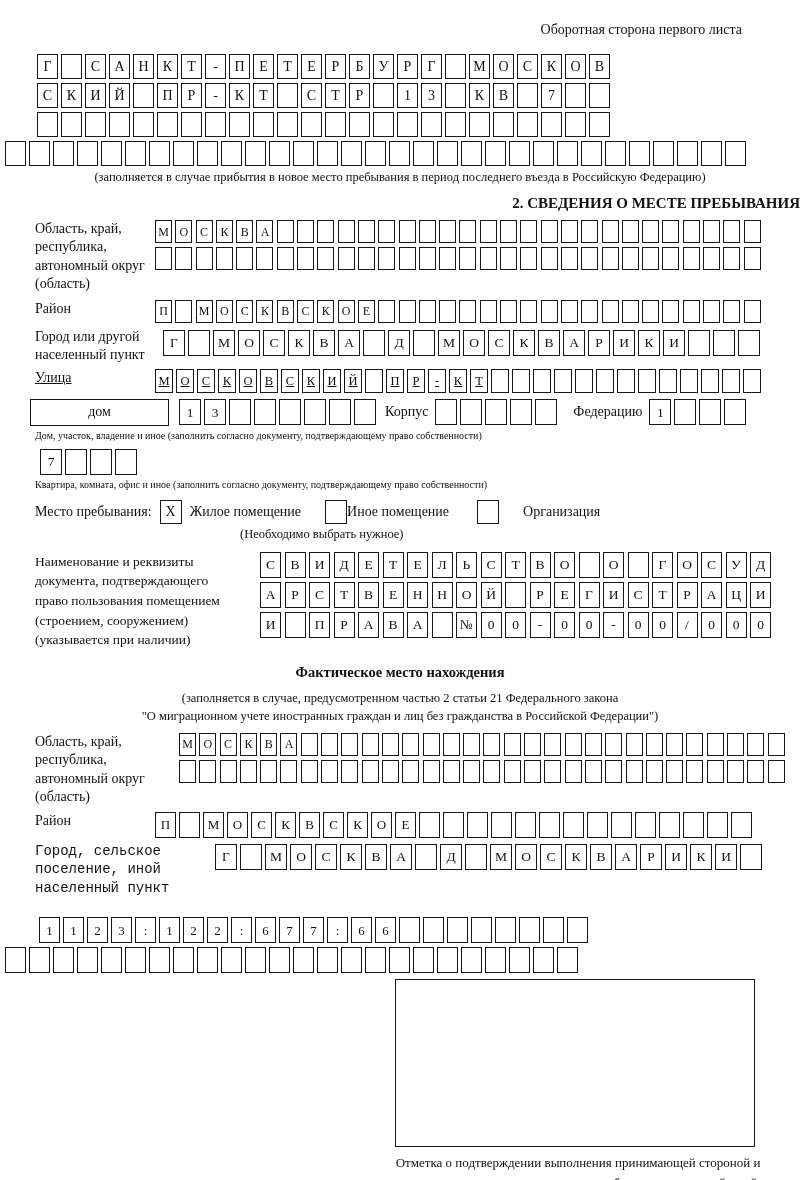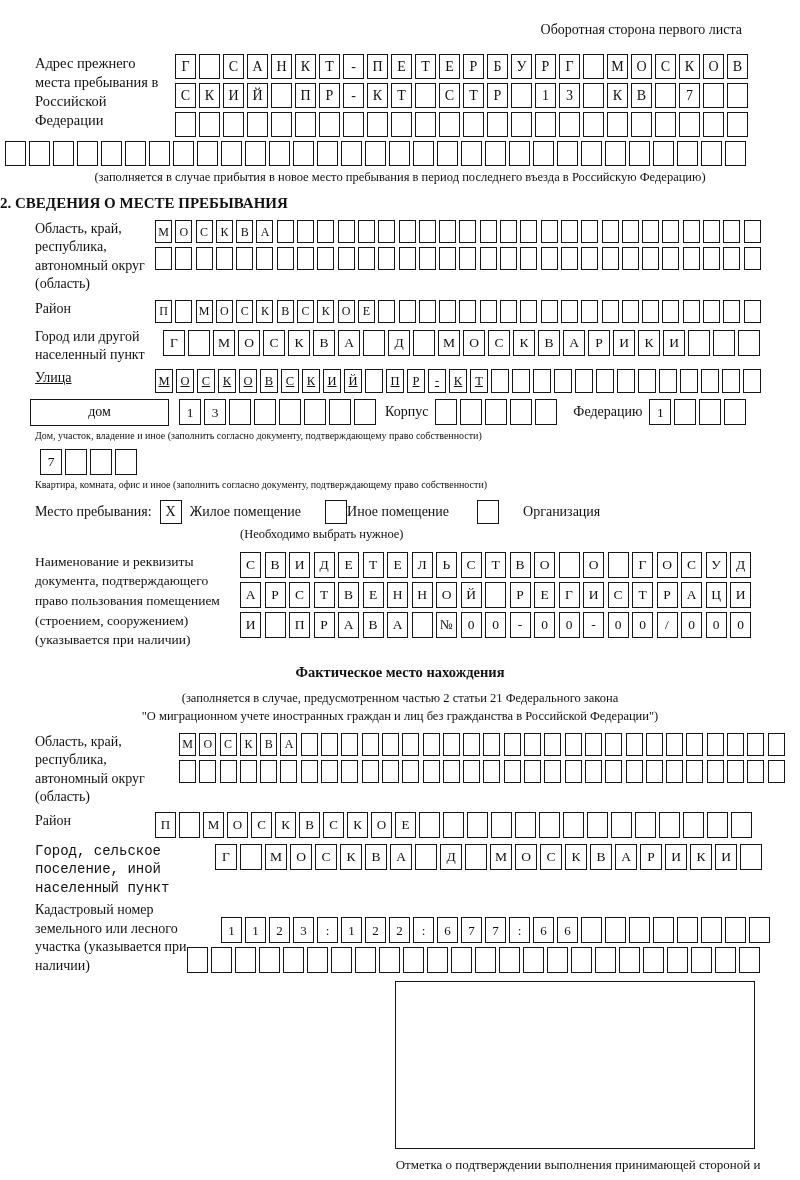--- a/index.html
+++ b/index.html
@@ -21,21 +21,21 @@
     font-size:var(--f,13px);line-height:1;color:#111;
   }
   .sz-a{--w:21px;--h:25px;--g:3px;--f:14px;}
   .sz-b{--w:17px;--h:23px;--g:3.3px;--f:12px;}
   .sz-c{--w:22px;--h:26px;--g:3px;--f:13.5px;}
   .sz-d{--w:18px;--h:24px;--g:3px;--f:12.5px;}
   .sz-e{--w:21px;--h:26px;--g:3.5px;--f:13.5px;}
   .sz-f{--w:22px;--h:26px;--g:3px;--f:13.5px;}
   .sz-g{--w:21px;--h:26px;--g:3px;--f:13px;}
   .footnote{text-align:center;font-size:12.5px;margin-top:4px;}
-  .sec-title{text-align:left;font-weight:bold;font-size:15px;margin:10px 0 8px 0;}
+  .sec-title{text-align:right;font-weight:bold;font-size:15px;margin:10px 0 8px 0;}
   .typebox{
     box-sizing:border-box;border:1.6px solid #161616;height:27px;
     display:flex;align-items:center;justify-content:center;font-size:14px;
   }
   .inline-note{font-size:10px;margin:4px 0 8px 35px;}
   .stay-row{display:flex;align-items:center;margin:10px 0 0 35px;font-size:14px;}
   .chk{
     box-sizing:border-box;width:22px;height:24px;border:1.6px solid #161616;
     display:flex;align-items:center;justify-content:center;font-size:14px;flex:0 0 auto;
   }
@@ -50,21 +50,20 @@
     width:412px;margin:6px 0 0 372px;text-align:center;
     font-size:13px;line-height:1.5;
   }
 </style>
 </head>
 <body>
 
 <div class="hdr-note">Оборотная сторона первого листа</div>
 
 <div class="frow" style="margin:16px 0 0 35px;">
-  <div class="flabel" style="width:138px;font-size:14.5px;">Адрес прежнего места пребывания в Российской Федерации</div>
   <div class="cellcol" style="margin-left:2px;">
     <div class="cells sz-a">
         <span class="cell">Г</span>
         <span class="cell"></span>
         <span class="cell">С</span>
         <span class="cell">А</span>
         <span class="cell">Н</span>
         <span class="cell">К</span>
         <span class="cell">Т</span>
         <span class="cell">-</span>
@@ -391,21 +390,21 @@
   <span>Место пребывания:</span>
   <span class="chk" style="margin-left:8px;">X</span>
   <span style="margin-left:8px;">Жилое помещение</span>
   <span class="chk" style="margin-left:24px;"></span>
   <span style="">Иное помещение</span>
   <span class="chk" style="margin-left:28px;"></span>
   <span style="margin-left:24px;">Организация</span>
 </div>
 <div class="center-note">(Необходимо выбрать нужное)</div>
 
-<div class="frow" style="margin:10px 0 0 35px;">
+<div class="frow" style="margin:10px 0 0 35px;gap:20px;">
   <div class="flabel" style="width:200px;font-size:13.5px;line-height:1.45;">Наименование и реквизиты документа, подтверждающего право пользования помещением (строением, сооружением) (указывается при наличии)</div>
   <div class="cellcol" style="margin-left:5px;">
     <div class="cells sz-e">
         <span class="cell">С</span>
         <span class="cell">В</span>
         <span class="cell">И</span>
         <span class="cell">Д</span>
         <span class="cell">Е</span>
         <span class="cell">Т</span>
         <span class="cell">Е</span>
@@ -600,21 +599,20 @@
       <span class="cell">А</span>
       <span class="cell">Р</span>
       <span class="cell">И</span>
       <span class="cell">К</span>
       <span class="cell">И</span>
       <span class="cell"></span>
     </div>
 </div>
 
 <div class="frow" style="margin:4px 0 0 35px;">
-  <div class="flabel" style="width:182px;">Кадастровый номер земельного или лесного участка (указывается при наличии)</div>
   <div class="cellcol" style="margin-left:4px;margin-top:16px;">
     <div class="cells sz-g">
         <span class="cell">1</span>
         <span class="cell">1</span>
         <span class="cell">2</span>
         <span class="cell">3</span>
         <span class="cell">:</span>
         <span class="cell">1</span>
         <span class="cell">2</span>
         <span class="cell">2</span>

